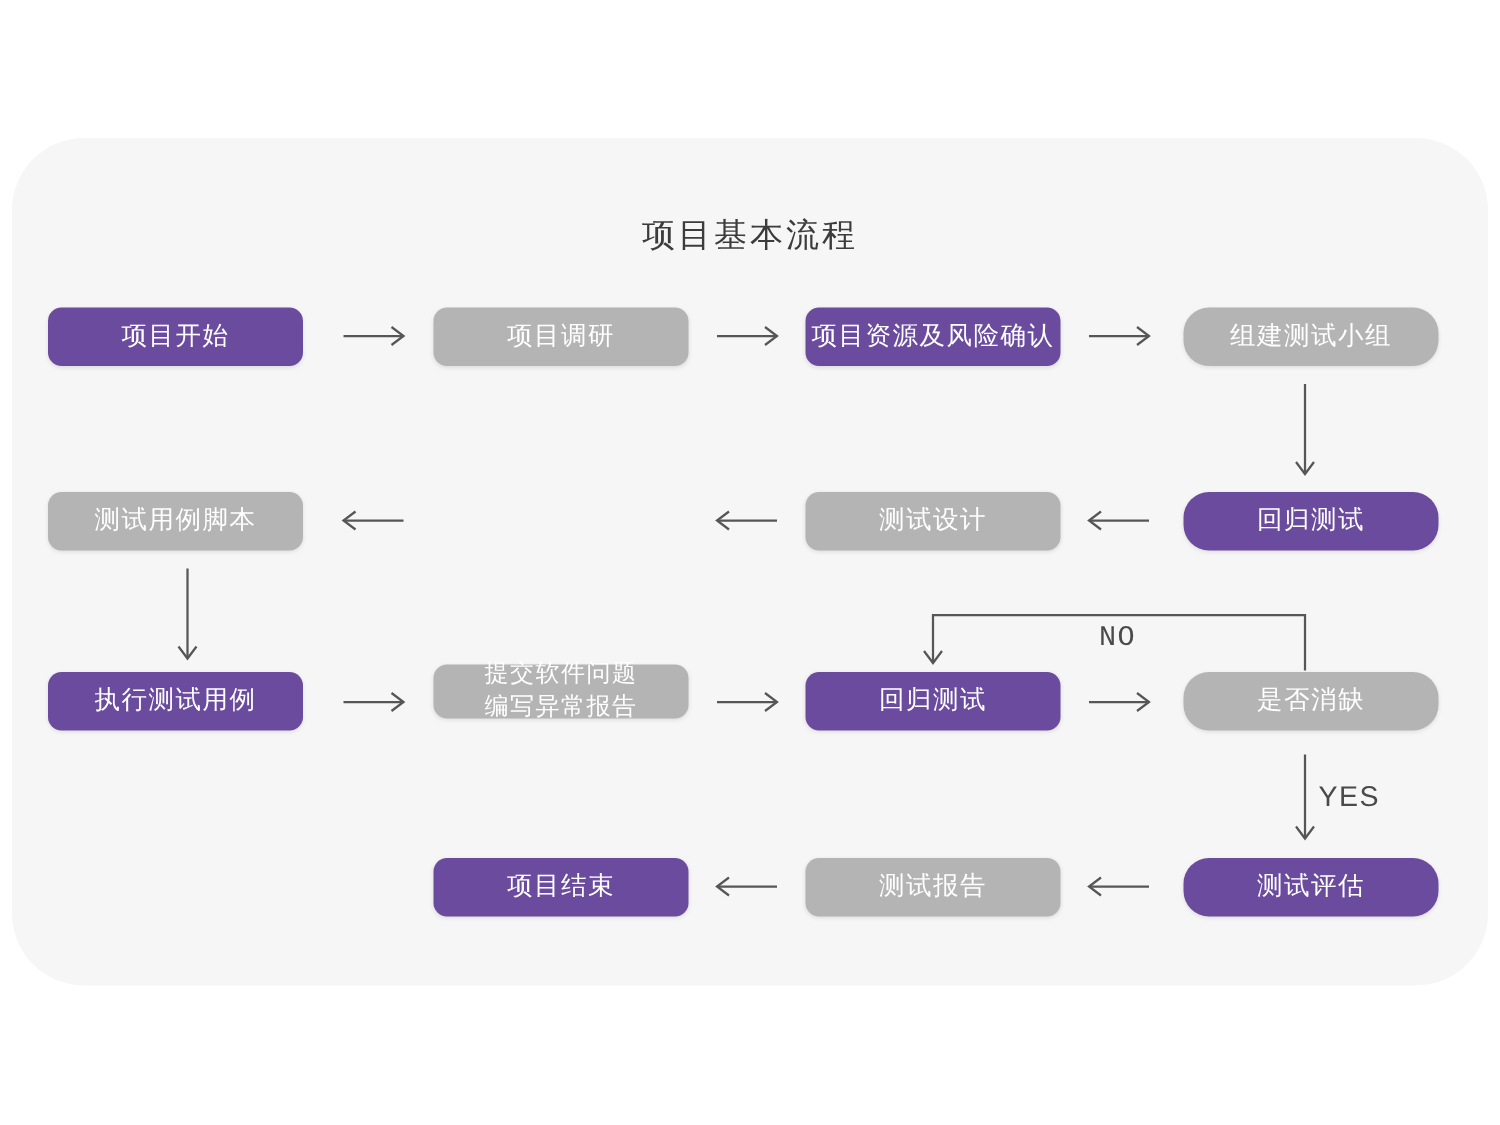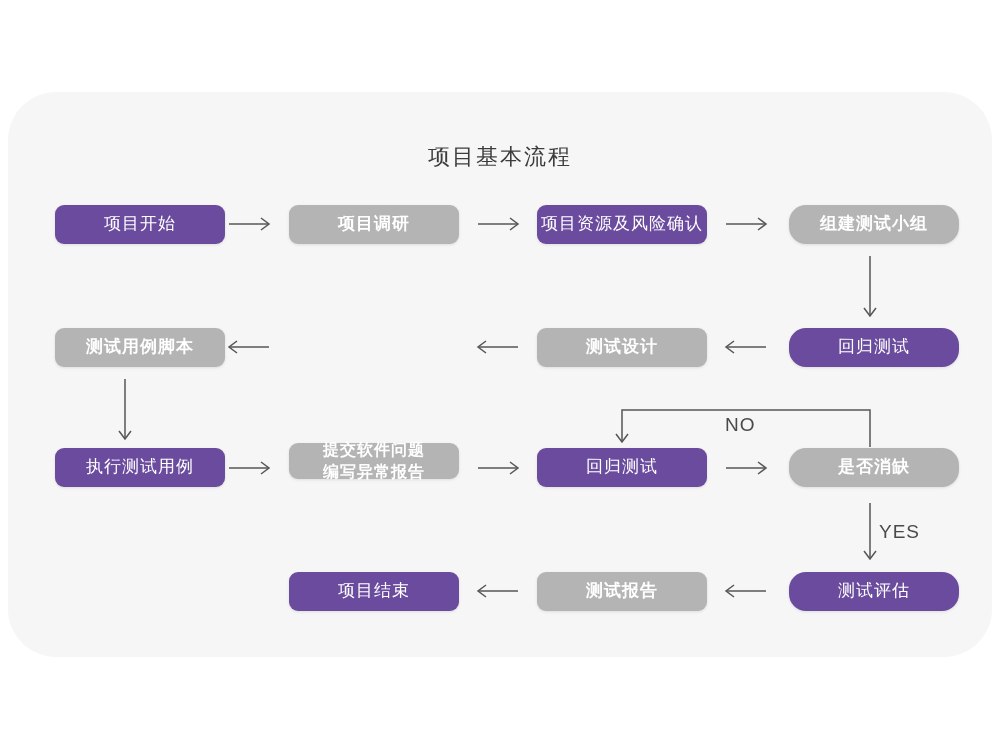--- a/index.html
+++ b/index.html
@@ -43,38 +43,38 @@
     display: flex; align-items: center; justify-content: center;
     color: var(--node_text);
     font-size: 17px;
     letter-spacing: 1px;
     text-align: center;
     white-space: pre-line;
     line-height: 1.35;
     box-shadow: 0 1px 3px rgba(0,0,0,0.10);
   }
   .node.purple { background: var(--purple); }
-  .node.gray   { background: var(--gray); font-weight: bold; }
+  .node.gray   { background: var(--gray); }
   .node.tall   { height: 36px; font-size: 16px; }
 
   
   .r1 { top: 205px; } .r2 { top: 328px; } .r3 { top: 448px; } .r4 { top: 572px; }
   .r3t { top: 443px; }
-  .c1 { left: 55px; } .c2 { left: 289px; } .c3 { left: 537px; } .c4 { left: 789px; border-radius: 17px; }
+  .c1 { left: 32px; } .c2 { left: 289px; } .c3 { left: 537px; } .c4 { left: 789px; border-radius: 17px; }
 
   .arrows { position: absolute; left: 0; top: 0; width: 1000px; height: 750px; }
   .arrow { stroke: var(--arrow); fill: none; stroke-width: 1.5; }
 
   .branch-label {
     position: absolute;
     font-size: 19px;
     color: var(--label_color);
     letter-spacing: 1px;
   }
-  .no-label  { left: 725px; top: 414px; width: 40px; text-align: left; }
+  .no-label  { left: 725px; top: 414px; width: 40px; text-align: center; font-family: Liberation Mono, monospace; }
   .yes-label { left: 879px; top: 521px; }
 </style>
 </head>
 <body>
 
 <div class="stage">
 
   <div class="card"></div>
 
   <div class="title">项目基本流程</div>

